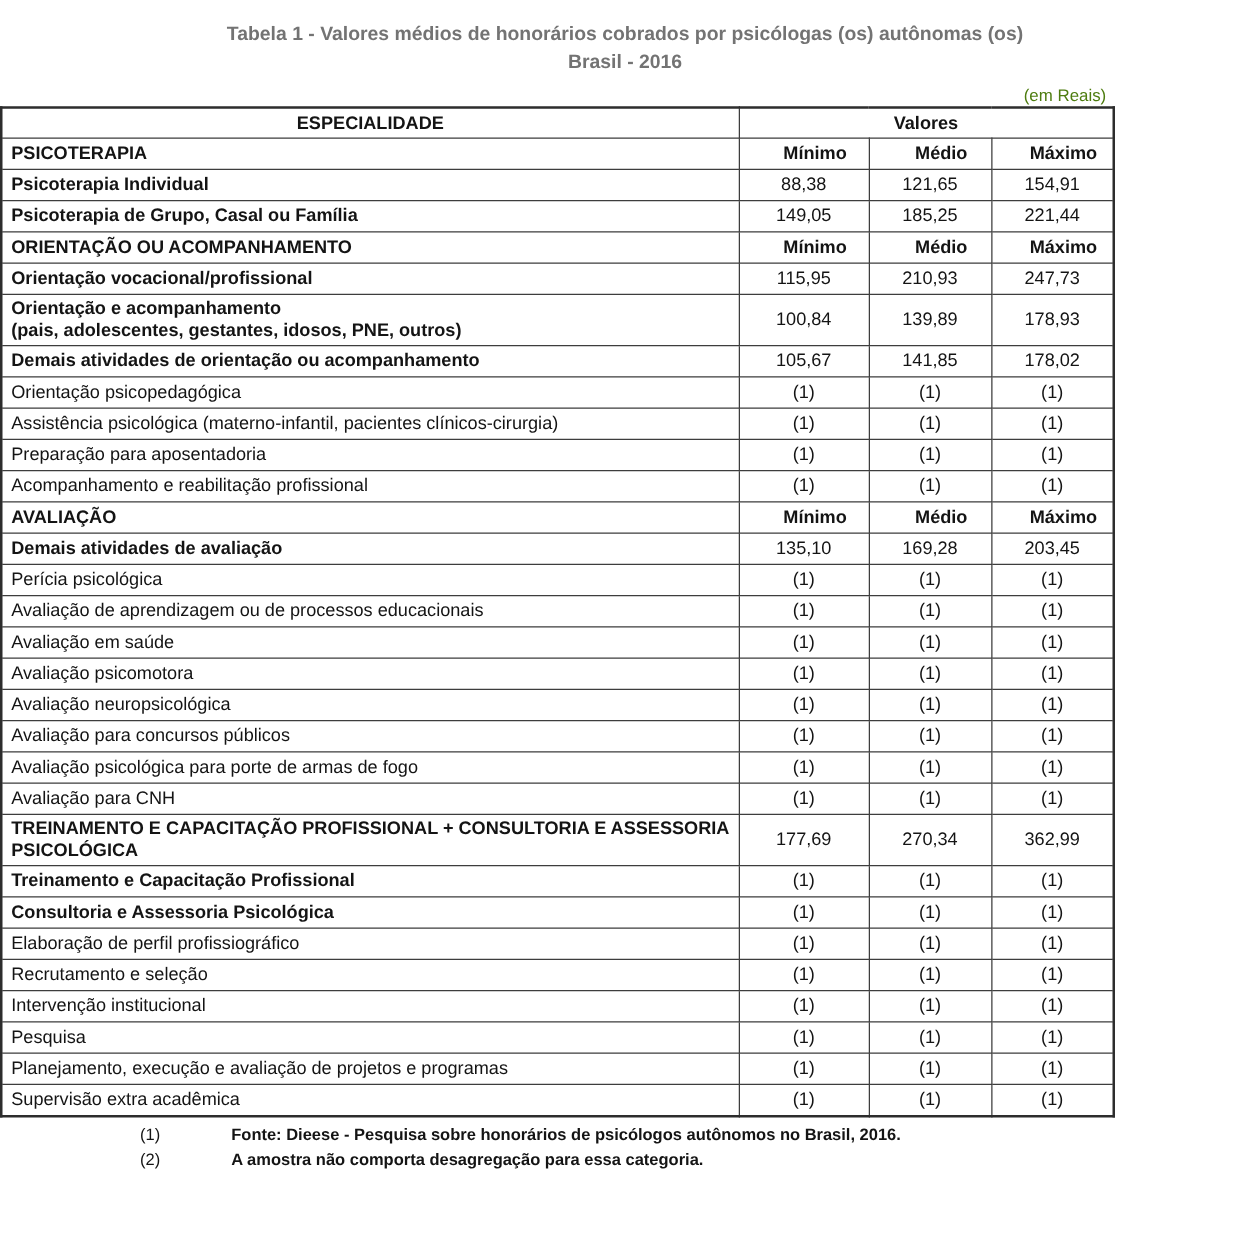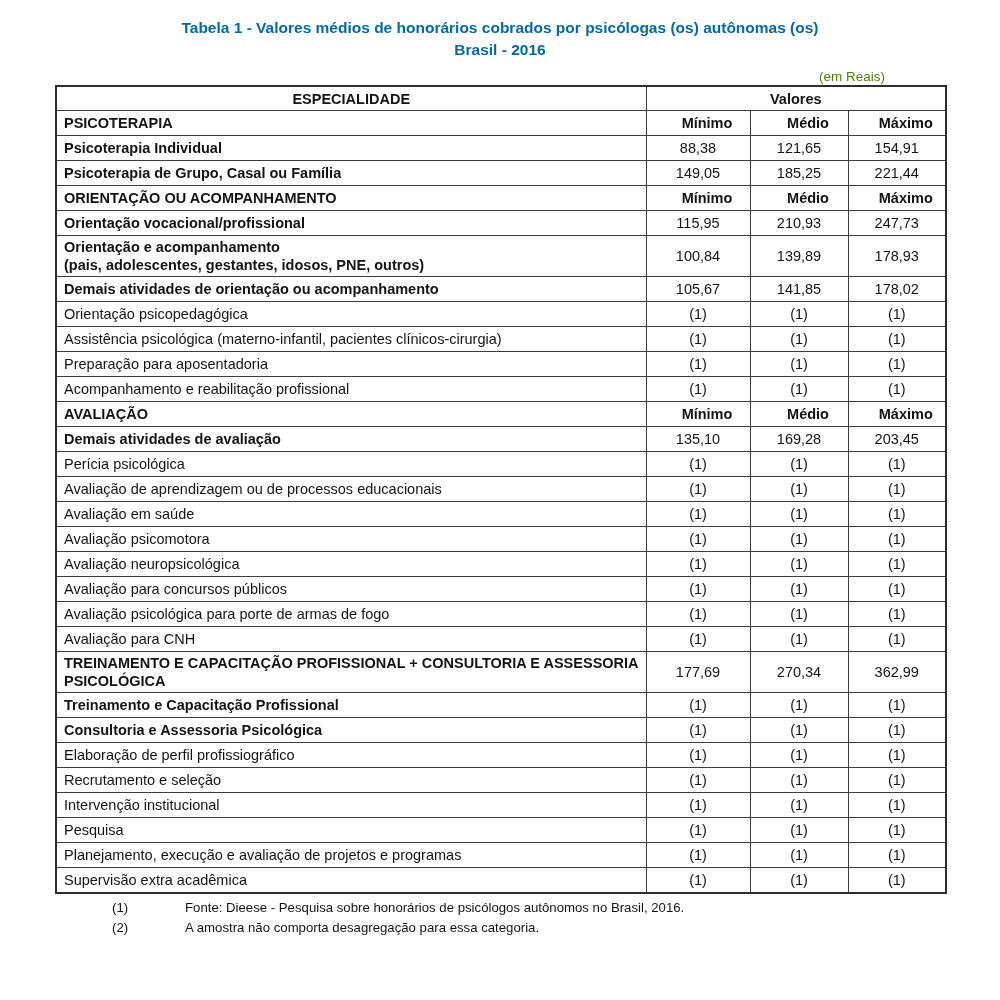--- a/index.html
+++ b/index.html
@@ -19,36 +19,35 @@
     width: 1000px;
     height: 1000px;
     background: #ffffff;
   }
   .title-block {
     padding-top: 17px;
     text-align: center;
     font-weight: bold;
     font-size: 15.5px;
     line-height: 1.4;
-    color: #0369a1;
+    color: #737373;
   }
   .unit-label {
     width: 890px;
     margin: 9px 0 1px 55px;
     text-align: right;
     padding-right: 60px;
     box-sizing: border-box;
     font-size: 13.5px;
     color: #4d7c0f;
   }
   table.fees {
     border-collapse: collapse;
     table-layout: fixed;
     width: 890px;
-    margin-left: 55px;
     border: 2px solid #2d2d2d;
     background: #ffffff;
   }
   table.fees th, table.fees td {
     border: 1px solid #3d3d3d;
     font-size: 14.5px;
     vertical-align: middle;
     padding: 2px 6px;
     box-sizing: border-box;
     color: #141414;
@@ -73,21 +72,21 @@
   tr.bold td.label { font-weight: bold; }
   td.val.b { font-weight: bold; padding-left: 24px; }
   .footnotes {
     margin: 4px 0 0 112px;
     font-size: 13.2px;
     line-height: 1.55;
     color: #141414;
   }
   .fn-row { display: flex; }
   .fn-marker { width: 73px; flex: 0 0 73px; }
-  .fn-text { flex: 1; }
+  .fn-text { flex: 1; font-weight: bold; }
 </style>
 </head>
 <body>
 
 <div class="page">
 
   <div class="title-block">
     <div>Tabela 1 - Valores médios de honorários cobrados por psicólogas (os) autônomas (os)</div>
     <div>Brasil - 2016</div>
   </div>

